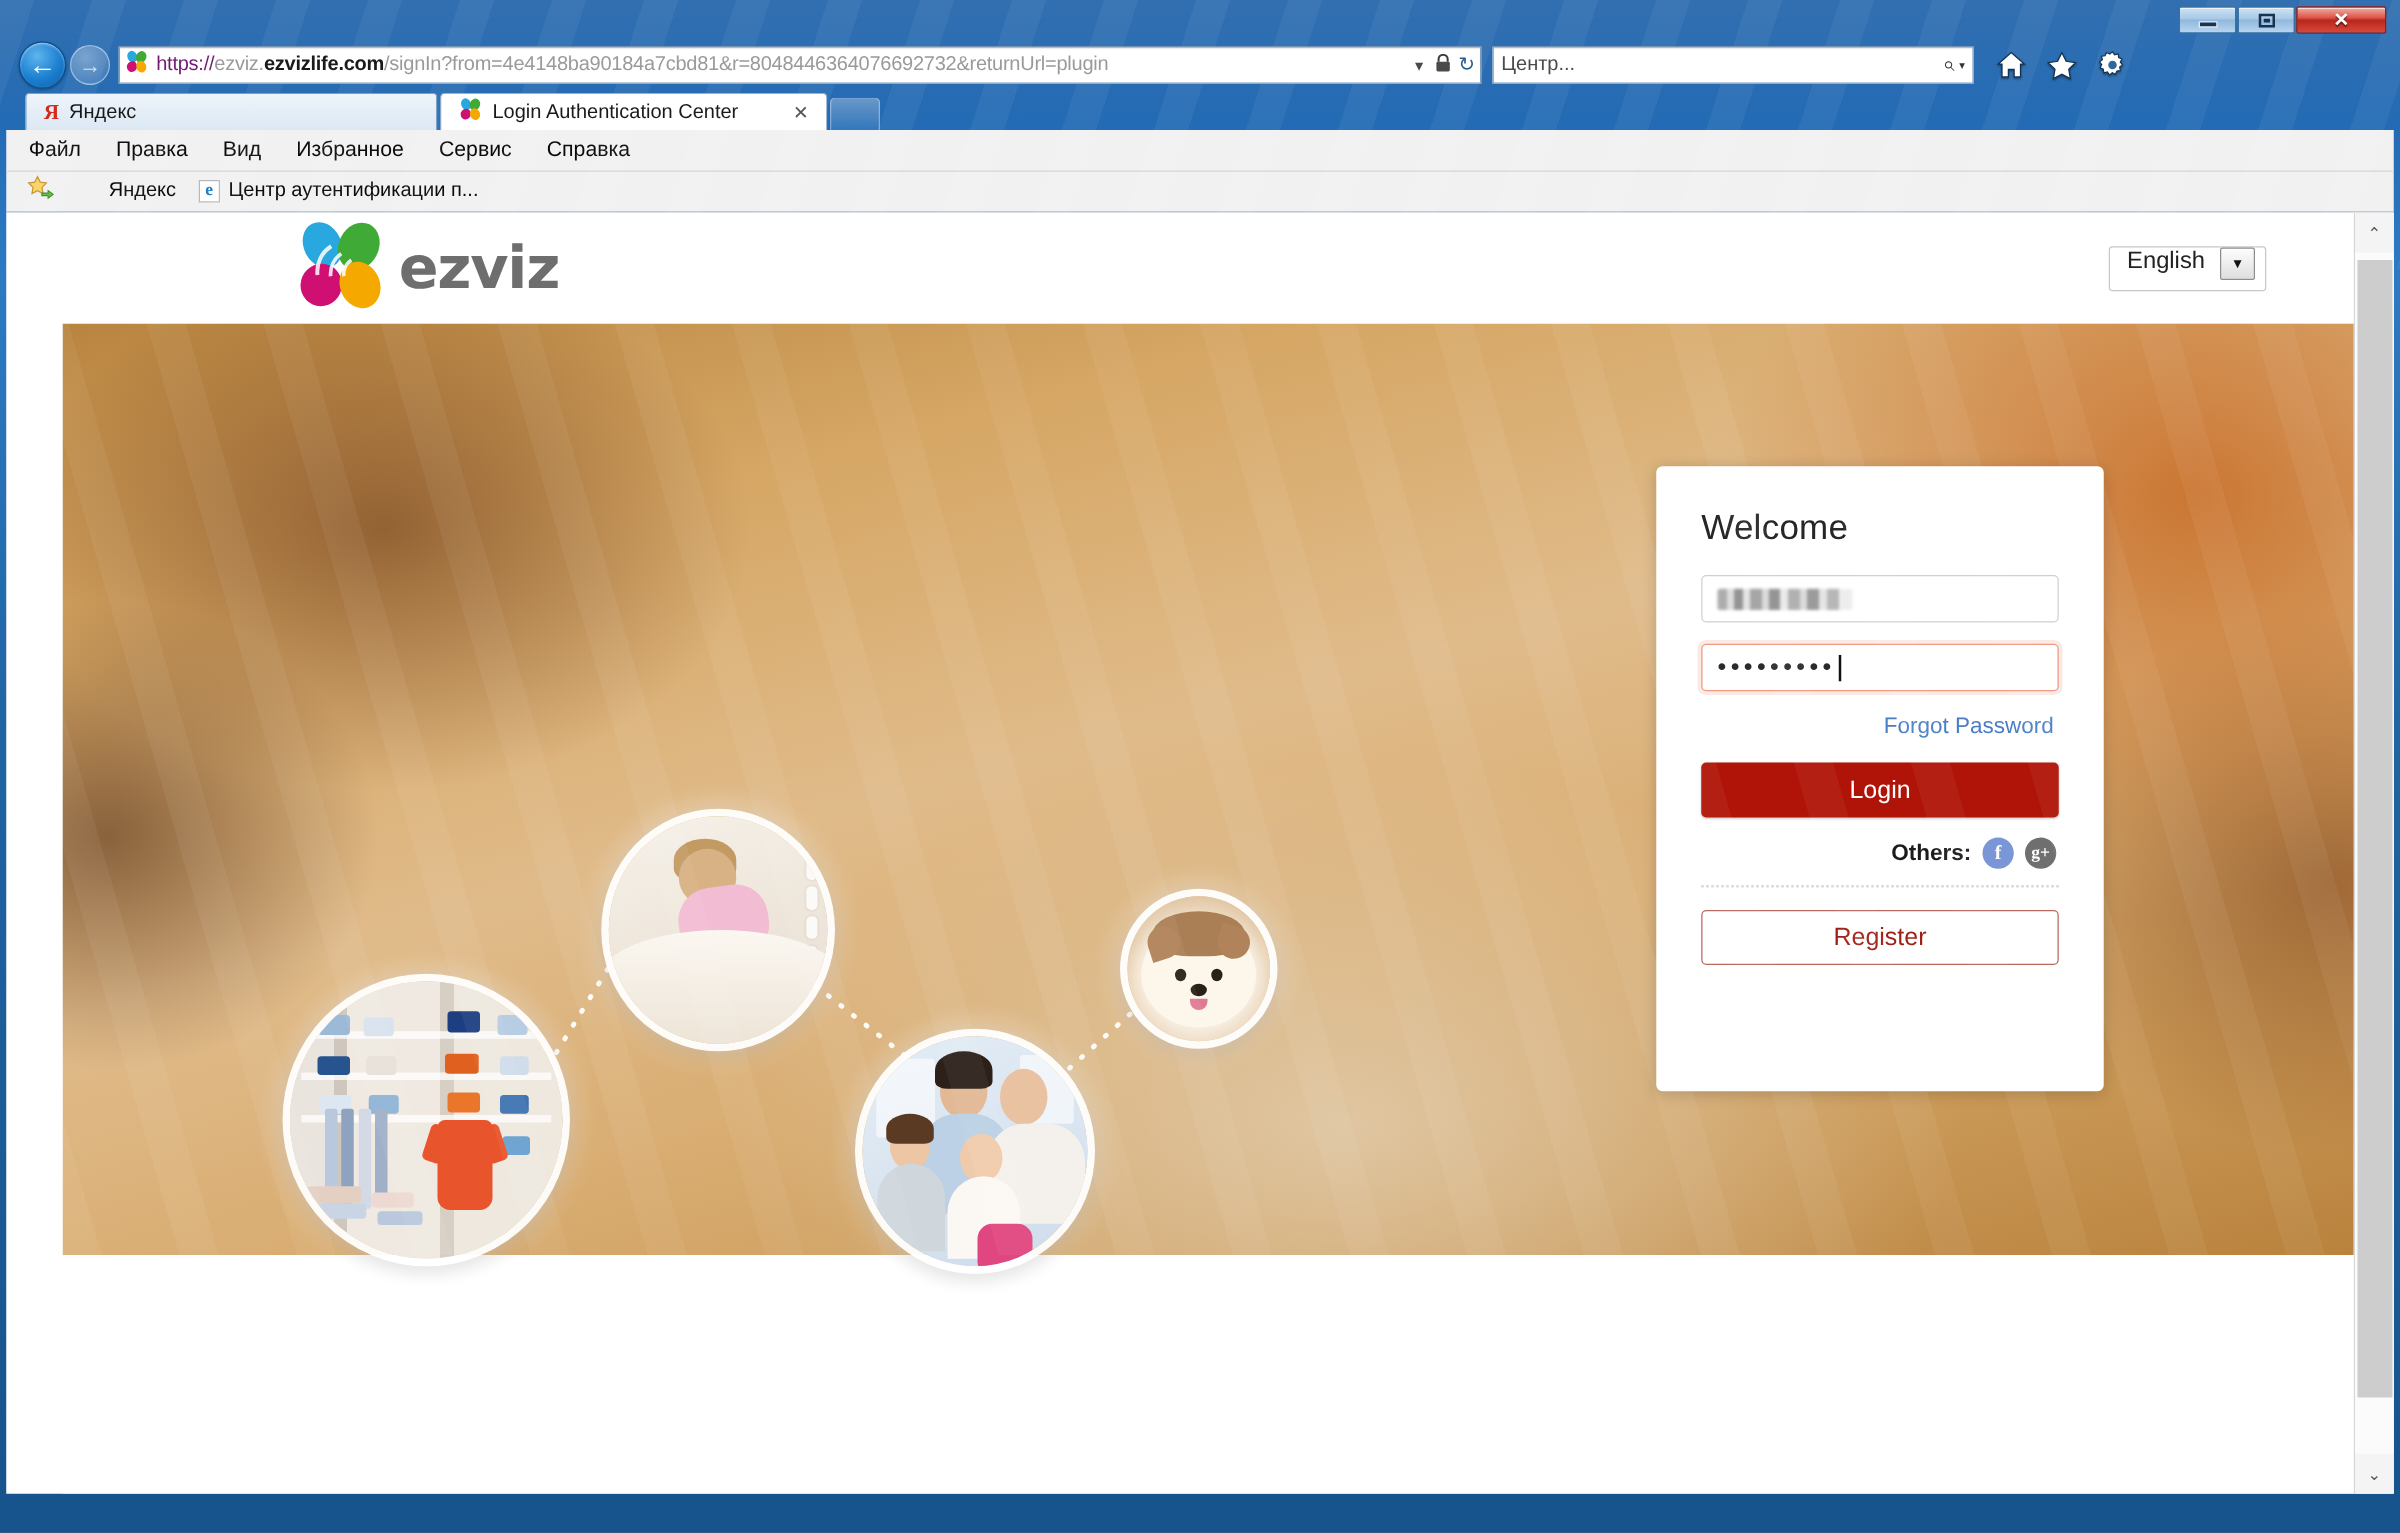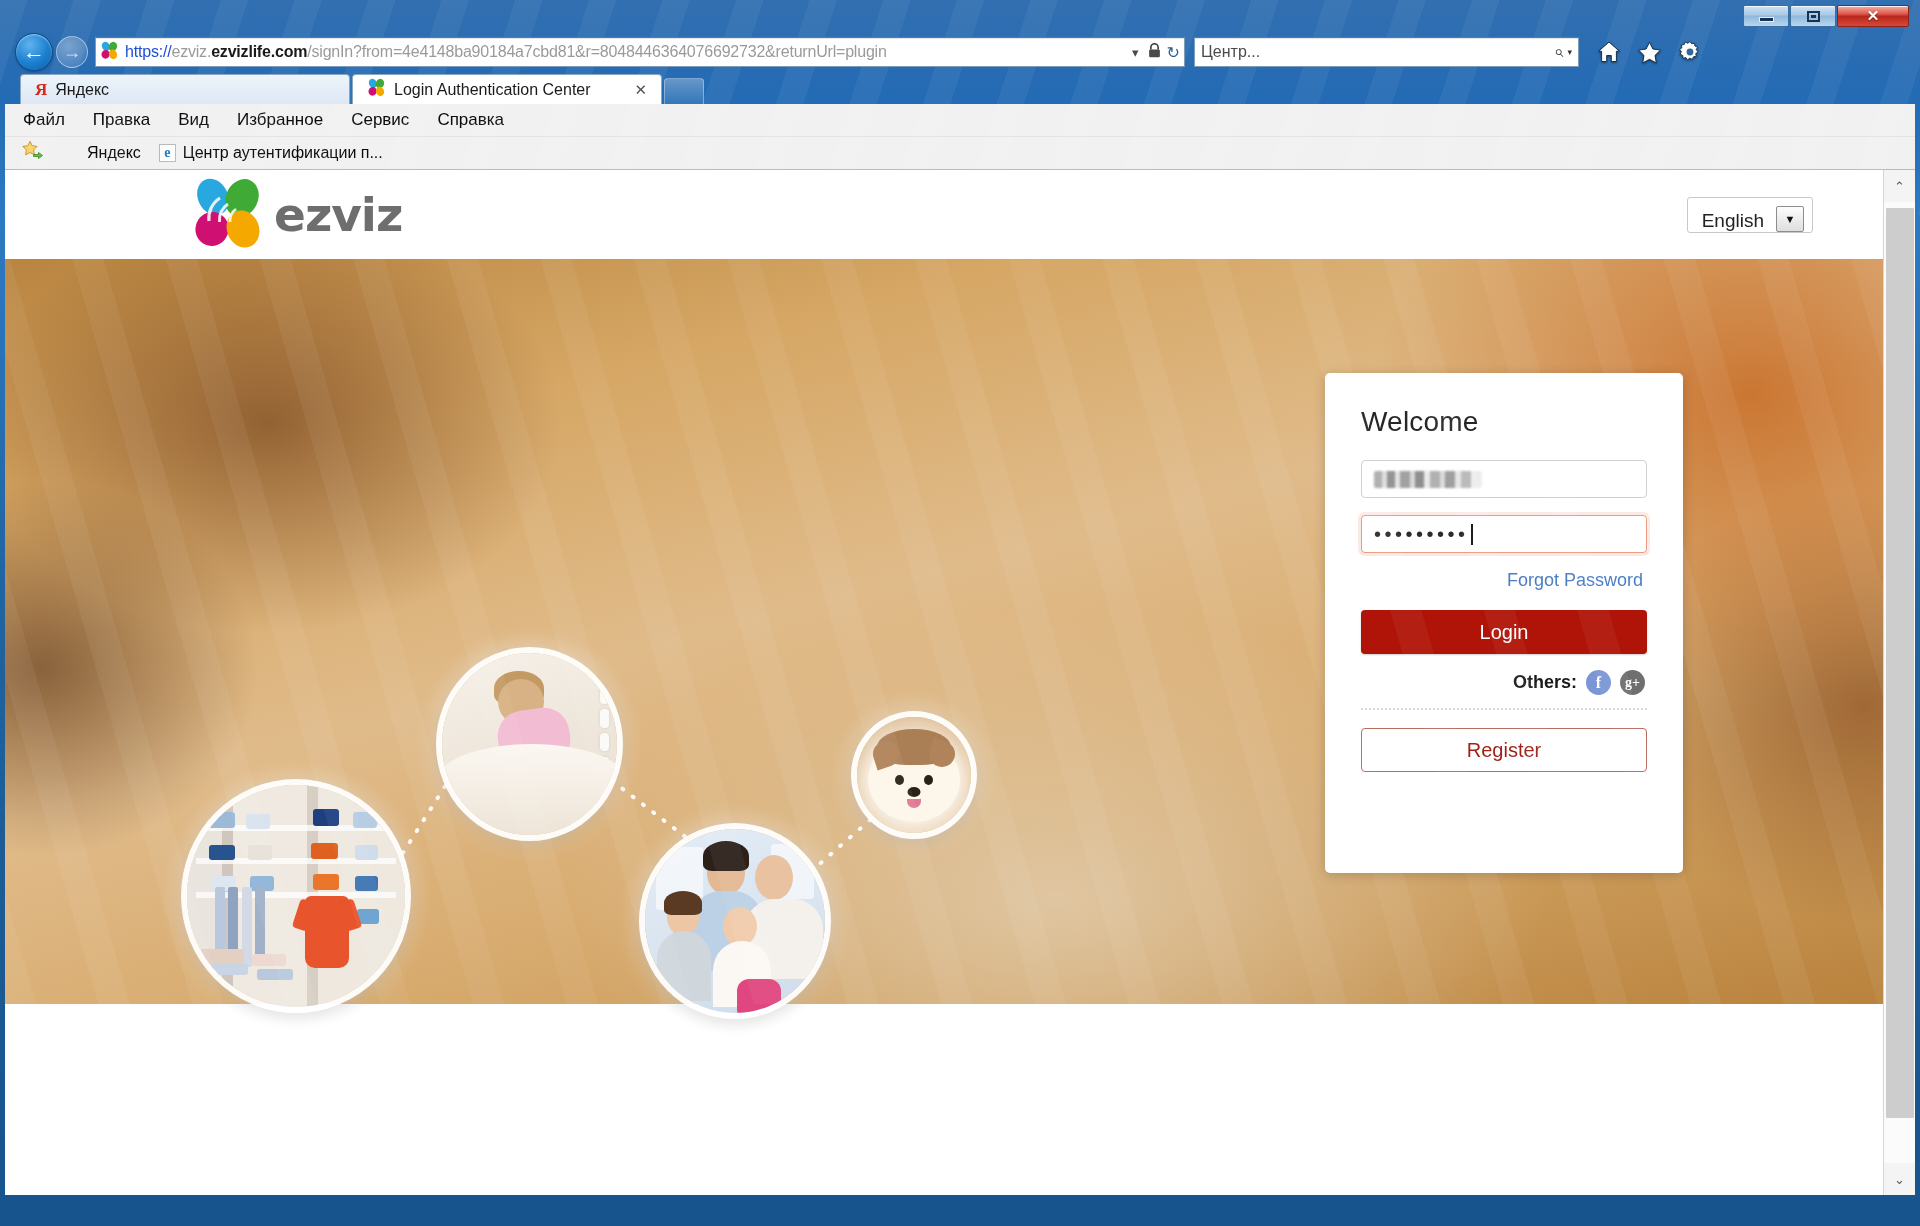--- a/index.html
+++ b/index.html
@@ -67,21 +67,21 @@
     margin-right: 7px;
   }
   #addressbar {
     flex: 0 0 1090px; height: 30px; background: #fff;
     border: 1px solid #7f9db9; border-top-color:#5b7b9c;
     display: flex; align-items: center; padding: 0 4px; gap: 6px;
     box-shadow: inset 0 1px 1px rgba(0,0,0,.12);
   }
   .url { flex: 1; font-size: 16px; color: #9a9a9a; white-space: nowrap; overflow: hidden; letter-spacing:-.2px;}
   .url b { color: #1a1a1a; font-weight: bold; }
-  .url .scheme { color:#1d4ed8; }
+  .url .scheme { color:#701a75; }
   .addr-ico { font-size: 13px; color: #4a4a4a; padding: 0 3px; }
   .lockico { color:#3f3f3f; font-size:14px; }
   .refresh { color:#2b5d8f; font-size:16px; }
   #searchbox {
     flex: 0 0 385px; height: 30px; background: #fff;
     border: 1px solid #7f9db9; border-top-color:#5b7b9c; margin-left: 9px;
     display: flex; align-items: center; padding: 0 6px;
     box-shadow: inset 0 1px 1px rgba(0,0,0,.12);
   }
   .search-ph { flex:1; font-size: 16px; color: #4b4b4b; }
@@ -130,31 +130,31 @@
     width: 17px; height: 18px; border:1px solid #b9b9b9; background:#fff;
     display:flex;align-items:center;justify-content:center;
     font-family:"Liberation Serif",serif; font-weight:bold; font-size:14px; color:#1b7ec6;
   }
 
   
   #viewport {
     position: relative; background: #fff;
     height: 1025px; overflow: hidden; display:flex;
   }
-  #page { flex: 1; position: relative; overflow: hidden; }
+  #page { flex: 1; position: relative; overflow: hidden; margin-left: 45px; }
 
   
   #siteheader {
     height: 89px; background: #fff; display: flex; align-items: center;
     justify-content: space-between; padding: 0 70px 0 185px;
   }
   #logo { display: flex; align-items: center; gap: 6px; }
   .logo-word { font-size: 47px; font-weight: bold; color: #6e6e6e; letter-spacing: -1px; font-family:"DejaVu Sans",sans-serif;}
   #langsel {
-    display: flex; align-items: flex-end; gap: 12px;
+    display: flex; align-items: flex-start; gap: 12px;
     border: 1px solid #c8c8c8; border-radius: 3px; background:#fff;
     height: 36px; padding: 0 8px 0 14px; font-size: 19px; color:#222;
   }
   .selbtn {
     width: 28px;height:26px;border:1px solid #8d8d8d;border-radius:2px;
     background:linear-gradient(180deg,#fdfdfd,#dedede);
     display:flex;align-items:center;justify-content:center;font-size:11px;color:#111;
   }
 
   

